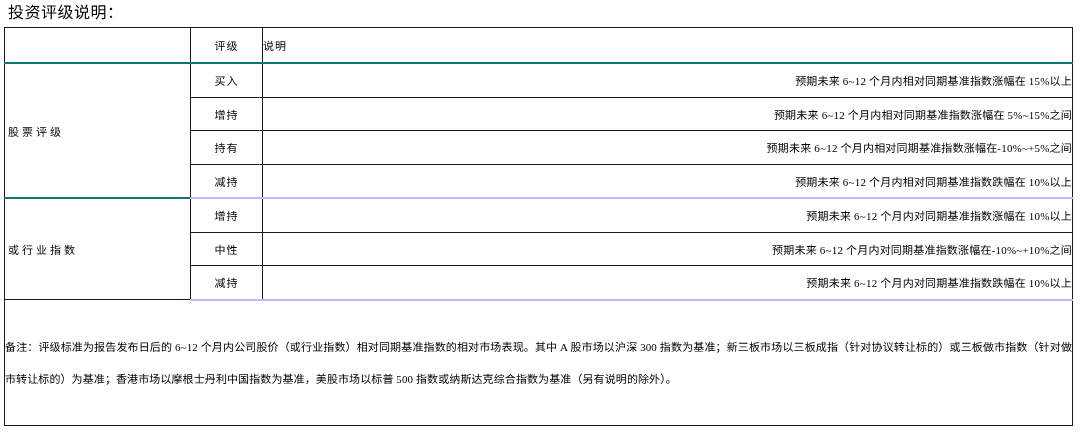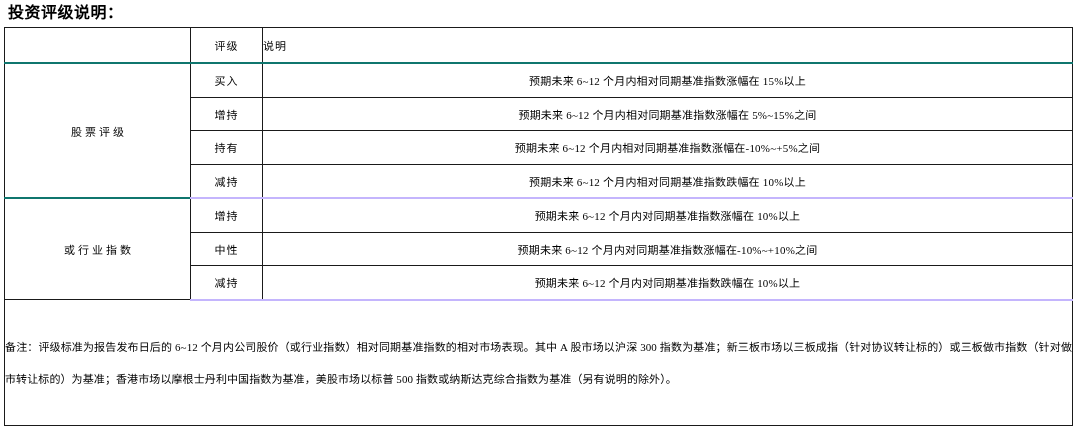--- a/index.html
+++ b/index.html
@@ -19,21 +19,21 @@
     position: relative;
     width: 1080px;
     height: 432px;
     box-sizing: border-box;
   }
   .page-title {
     position: absolute;
     left: 8px;
     top: 1px;
     font-size: 16px;
-    font-weight: bold;
+    font-weight: normal;
     letter-spacing: 0.5px;
     line-height: 24px;
     white-space: nowrap;
   }
   .rating-table {
     position: absolute;
     left: 4px;
     top: 27px;
     width: 1068px;
     border-collapse: collapse;
@@ -60,35 +60,34 @@
     letter-spacing: 1px;
   }
   .hdr-rating {
     text-align: center;
   }
   .hdr-desc {
     text-align: left;
     padding-left: 9px;
   }
   .group-cell {
-    text-align: center;
     font-weight: bold;
     font-size: 16px;
     letter-spacing: 3px;
     text-indent: 3px;
     margin-top: 11px;
   }
   .rating-cell {
     text-align: center;
     font-size: 15px;
     letter-spacing: 1px;
     height: 32.5px;
   }
   .desc-cell {
-    text-align: center;
+    text-align: right;
     padding-left: 9px;
     font-size: 15px;
     letter-spacing: 0.2px;
     white-space: nowrap;
     height: 32.5px;
     margin-top: 20px;
   }
   tr.group-start > td {
     border-top: 2px solid #0f766e;
   }

